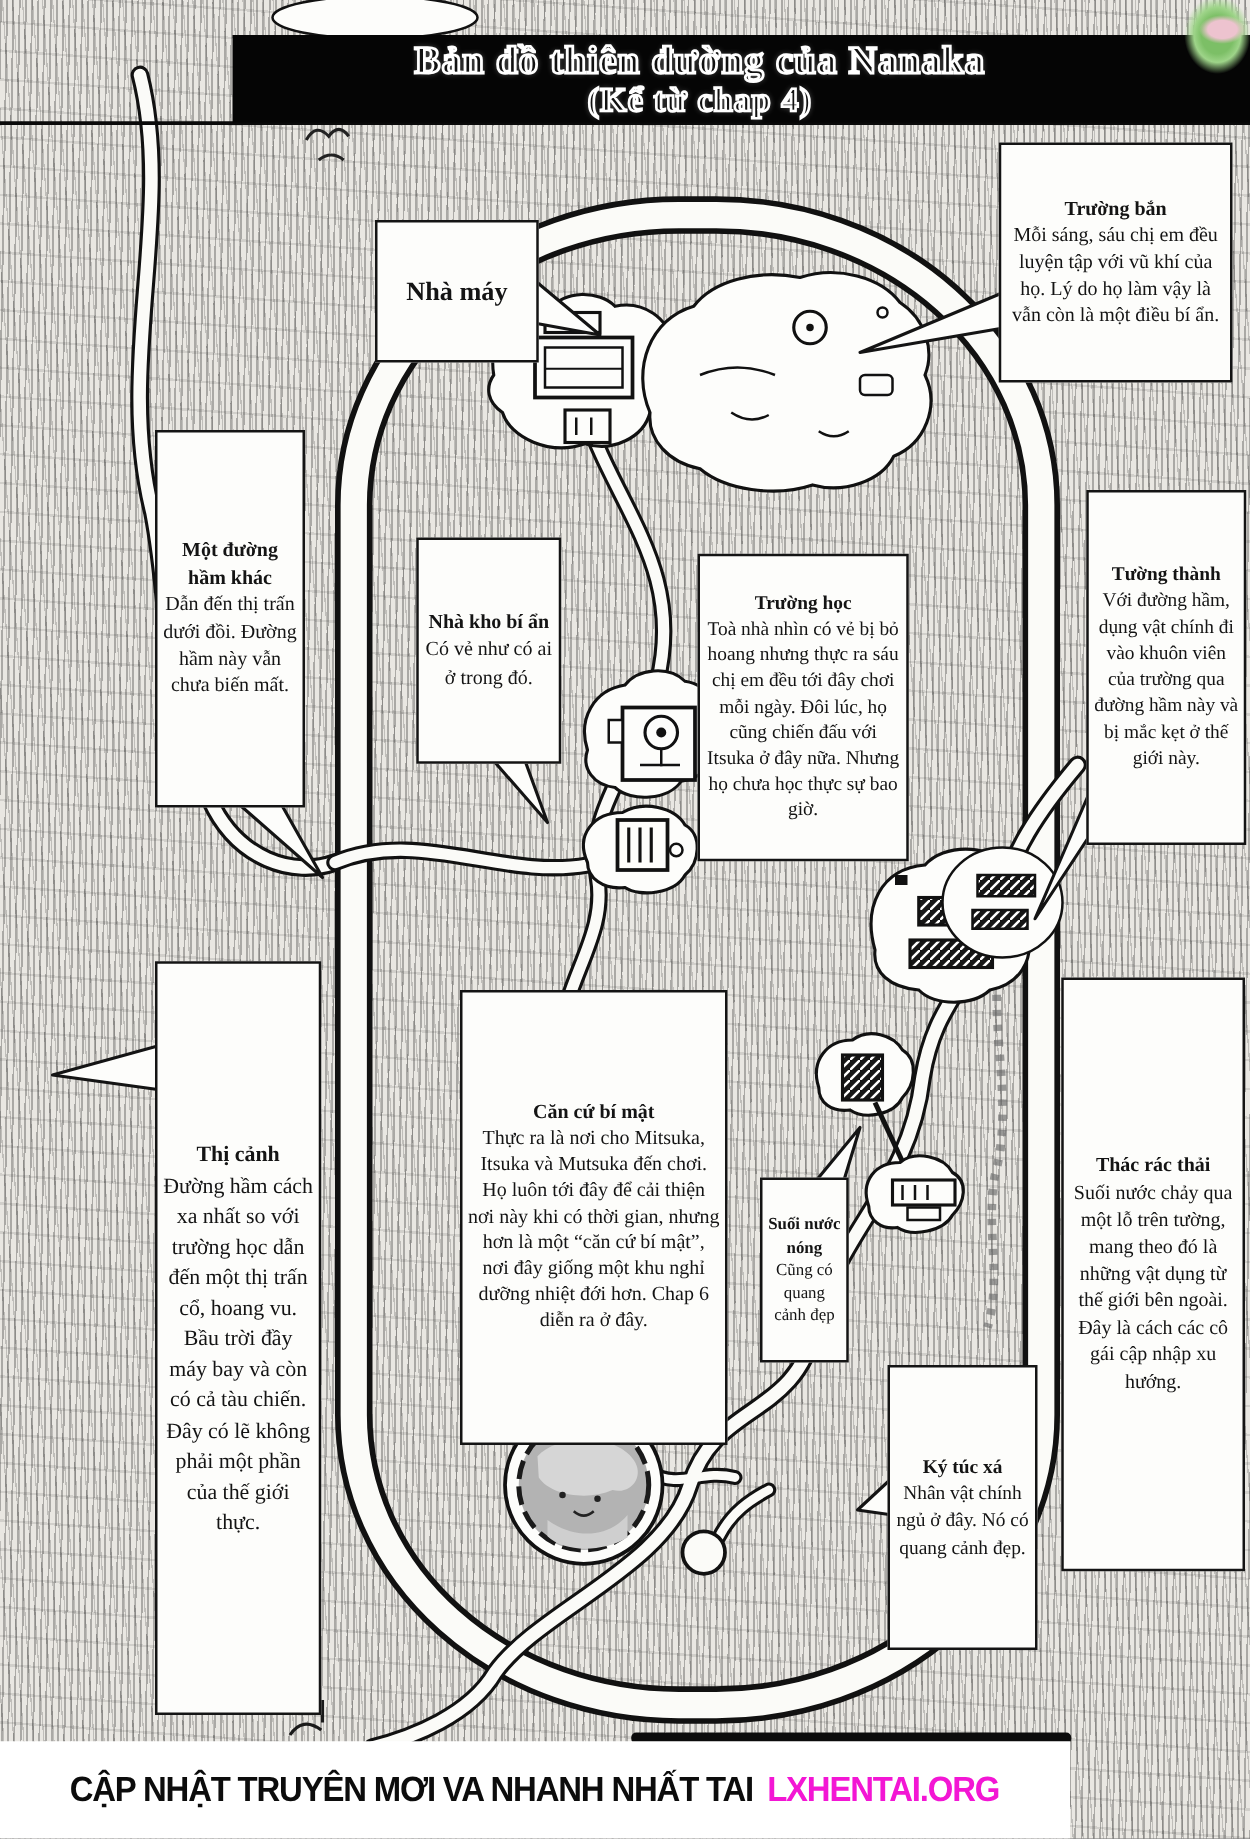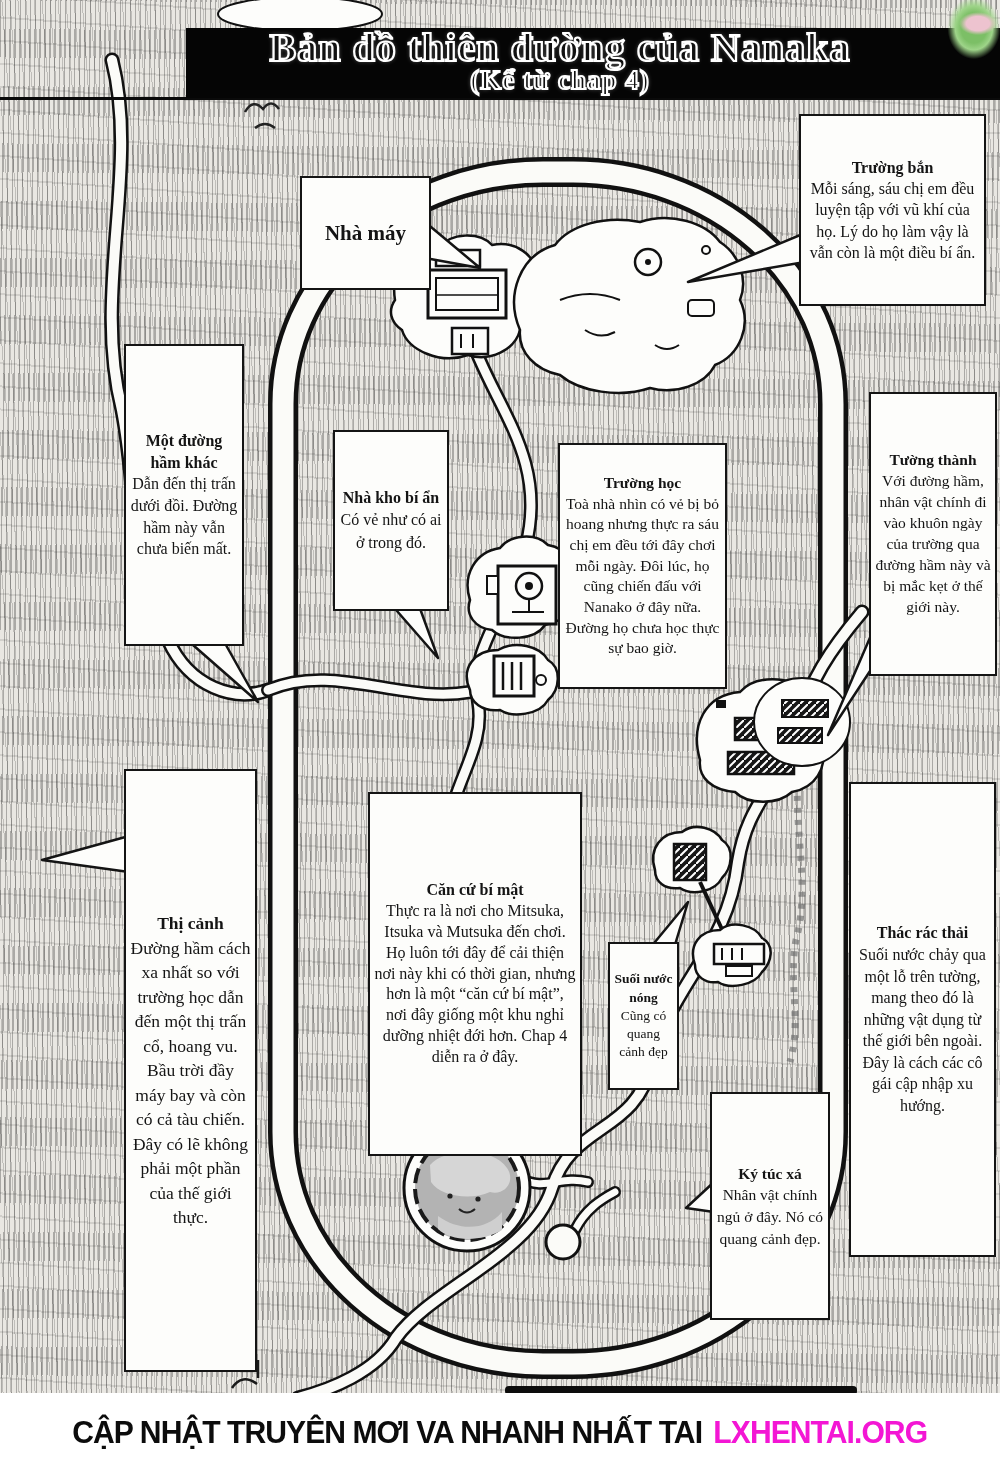--- a/index.html
+++ b/index.html
@@ -12,21 +12,21 @@
       repeating-linear-gradient(4deg, rgba(0,0,0,.10) 0 2px, rgba(0,0,0,0) 2px 23px),
       #e9e7e2;
   }
   
   #title-banner{
     position:absolute;left:186px;top:28px;width:814px;height:70px;background:#050505;
     display:flex;flex-direction:column;align-items:center;justify-content:center;
     padding-right:66px;box-sizing:border-box;z-index:30;
   }
   #title-banner .t1{
-    font-weight:bold;font-size:40px;line-height:34px;color:#111;
+    font-weight:bold;font-size:31px;line-height:34px;color:#111;
     -webkit-text-stroke:2.2px #fff;letter-spacing:1px;white-space:nowrap;
     text-shadow:0 0 5px rgba(255,255,255,.45);
   }
   #title-banner .t2{
     font-weight:bold;font-size:27px;line-height:30px;color:#111;
     -webkit-text-stroke:2.1px #fff;letter-spacing:1px;white-space:nowrap;
     text-shadow:0 0 5px rgba(255,255,255,.45);
   }
   #banner-underline{position:absolute;left:0;top:97px;width:1000px;height:3px;background:#0a0a0a;z-index:29;}
   
@@ -52,24 +52,24 @@
   #c-nha-kho        {left:333px;top:430px;width:116px;height:181px;font-size:16px;line-height:1.4;}
   #c-truong-hoc     {left:558px;top:443px;width:169px;height:246px;font-size:15.5px;line-height:1.33;}
   #c-tuong-thanh    {left:869px;top:392px;width:128px;height:284px;font-size:15.5px;line-height:1.35;}
   #c-thi-tran       {left:124px;top:769px;width:133px;height:603px;font-size:17.5px;line-height:1.4;}
   #c-can-cu         {left:348px;top:792px;width:214px;height:364px;font-size:16px;line-height:1.3;margin-left:20px;}
   #c-suoi           {left:608px;top:942px;width:71px;height:148px;font-size:13.5px;line-height:1.35;border-width:2px;}
   #c-thac-rac       {left:849px;top:782px;width:147px;height:475px;font-size:16px;line-height:1.35;}
   #c-ky-tuc-xa      {left:710px;top:1092px;width:120px;height:228px;font-size:15.5px;line-height:1.4;}
   
   #footer{
-    position:absolute;left:0;top:1393px;width:1000px;height:78px;background:#fff;z-index:40;
+    position:absolute;left:0;top:1393px;width:856px;height:78px;background:#fff;z-index:40;
     display:flex;align-items:center;justify-content:center;gap:12px;
     font-family:"Liberation Sans","DejaVu Sans",sans-serif;font-weight:bold;
-    font-size:32px;letter-spacing:-1px;color:#0c0c0c;transform-origin:center;
+    font-size:28px;letter-spacing:-1px;color:#0c0c0c;transform-origin:center;
   }
   #footer .inner{display:flex;gap:12px;transform:scaleX(.94);white-space:nowrap;}
   #footer .site{color:#f316d4;}
 </style>
 </head>
 <body>
 
 <div id="page">
 
   <svg id="map-svg" width="1000" height="1471" viewBox="0 0 1000 1471">
@@ -227,36 +227,36 @@
     <div class="c-body">Dẫn đến thị trấn dưới đồi. Đường hầm này vẫn chưa biến mất.</div>
   </div>
 
   <div class="callout" id="c-nha-kho">
     <div class="c-title">Nhà kho bí ẩn</div>
     <div class="c-body">Có vẻ như có ai ở trong đó.</div>
   </div>
 
   <div class="callout" id="c-truong-hoc">
     <div class="c-title">Trường học</div>
-    <div class="c-body">Toà nhà nhìn có vẻ bị bỏ hoang nhưng thực ra sáu chị em đều tới đây chơi mỗi ngày. Đôi lúc, họ cũng chiến đấu với Nanako ở đây nữa. Đường họ chưa học thực sự bao giờ.</div>
+    <div class="c-body">Toà nhà nhìn có vẻ bị bỏ hoang nhưng thực ra sáu chị em đều tới đây chơi mỗi ngày. Đôi lúc, họ cũng chiến đấu với Itsuka ở đây nữa. Nhưng họ chưa học thực sự bao giờ.</div>
   </div>
 
   <div class="callout" id="c-tuong-thanh">
     <div class="c-title">Tường thành</div>
-    <div class="c-body">Với đường hầm, nhân vật chính đi vào khuôn ngày của trường qua đường hầm này và bị mắc kẹt ở thế giới này.</div>
+    <div class="c-body">Với đường hầm, dụng vật chính đi vào khuôn viên của trường qua đường hầm này và bị mắc kẹt ở thế giới này.</div>
   </div>
 
   <div class="callout" id="c-thi-tran">
     <div class="c-title">Thị cảnh</div>
     <div class="c-body">Đường hầm cách xa nhất so với trường học dẫn đến một thị trấn cổ, hoang vu. Bầu trời đầy máy bay và còn có cả tàu chiến. Đây có lẽ không phải một phần của thế giới thực.</div>
   </div>
 
   <div class="callout" id="c-can-cu">
     <div class="c-title">Căn cứ bí mật</div>
-    <div class="c-body">Thực ra là nơi cho Mitsuka, Itsuka và Mutsuka đến chơi. Họ luôn tới đây để cải thiện nơi này khi có thời gian, nhưng hơn là một “căn cứ bí mật”, nơi đây giống một khu nghỉ dưỡng nhiệt đới hơn. Chap 4 diễn ra ở đây.</div>
+    <div class="c-body">Thực ra là nơi cho Mitsuka, Itsuka và Mutsuka đến chơi. Họ luôn tới đây để cải thiện nơi này khi có thời gian, nhưng hơn là một “căn cứ bí mật”, nơi đây giống một khu nghỉ dưỡng nhiệt đới hơn. Chap 6 diễn ra ở đây.</div>
   </div>
 
   <div class="callout" id="c-suoi">
     <div class="c-title">Suối nước nóng</div>
     <div class="c-body">Cũng có quang cảnh đẹp</div>
   </div>
 
   <div class="callout" id="c-thac-rac">
     <div class="c-title">Thác rác thải</div>
     <div class="c-body">Suối nước chảy qua một lỗ trên tường, mang theo đó là những vật dụng từ thế giới bên ngoài. Đây là cách các cô gái cập nhập xu hướng.</div>

